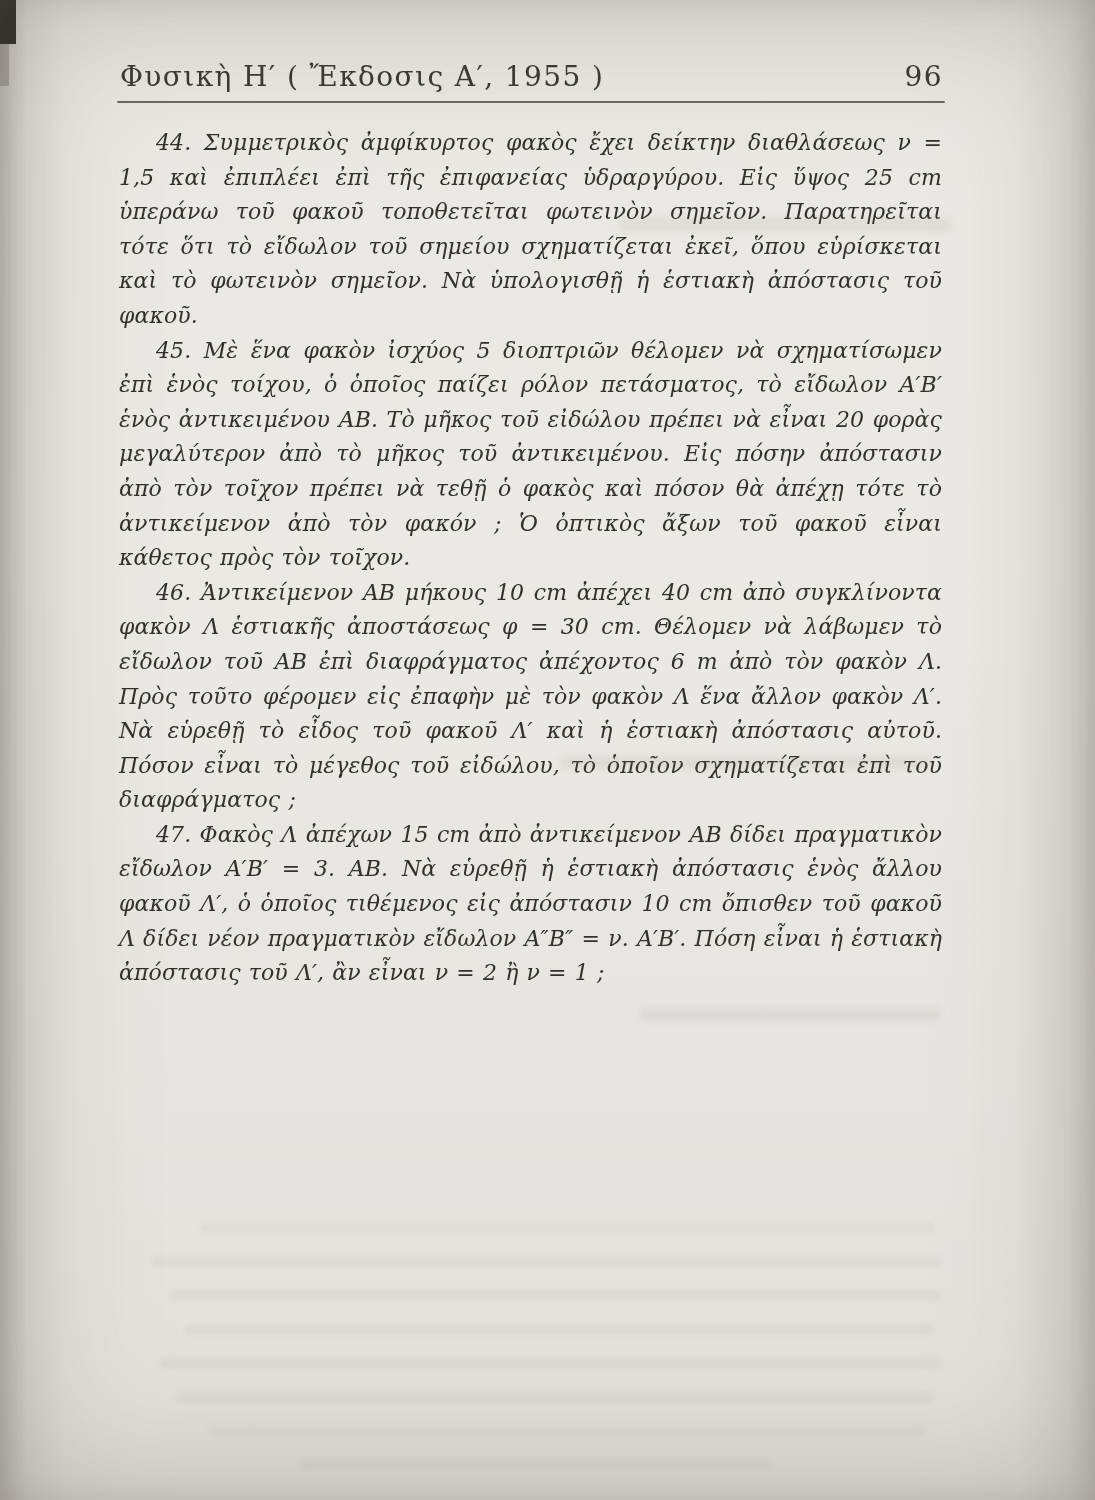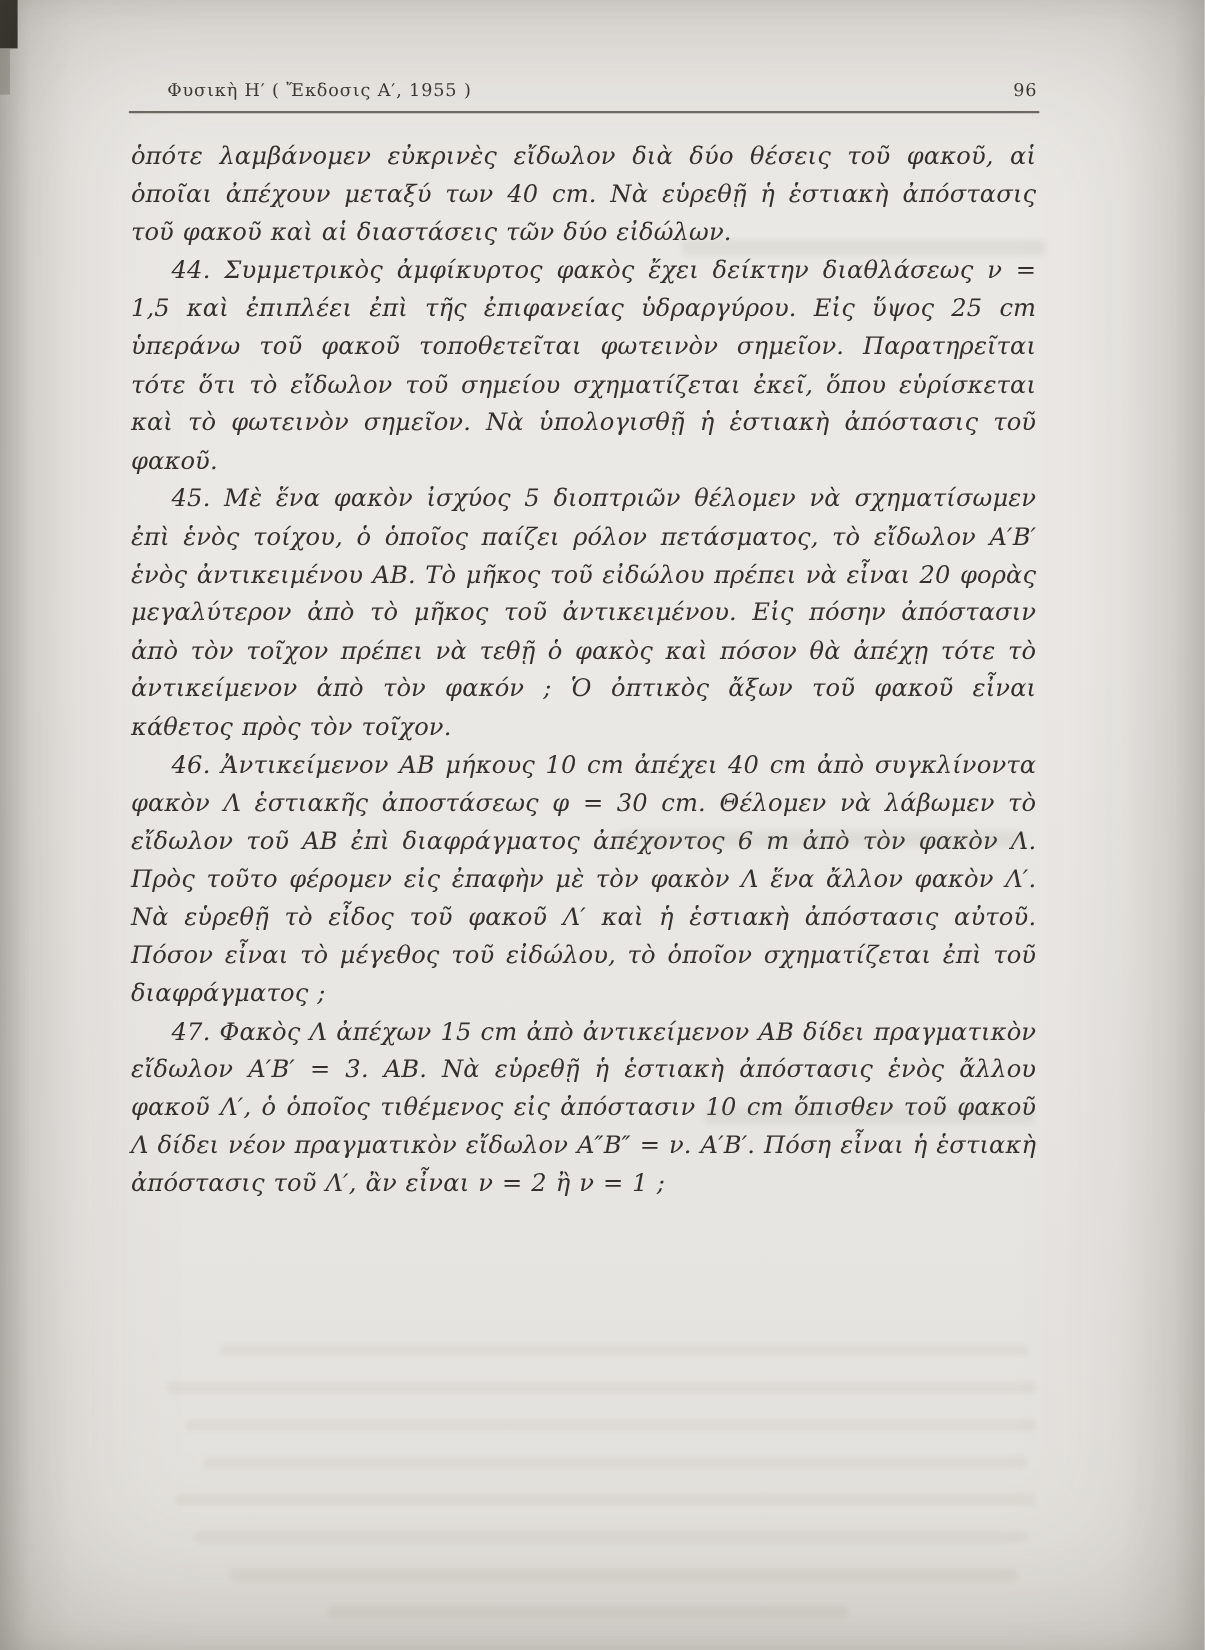--- a/index.html
+++ b/index.html
@@ -37,28 +37,27 @@
     background: #2a2823;
   }
   .corner-b {
     position: absolute; left: 0; top: 44px;
     width: 9px; height: 42px;
     background: #8d8981;
     opacity: .55;
   }
   .header {
     position: absolute;
-    left: 120px; right: 152px; top: 72px;
+    left: 120px; right: 152px; top: 60px;
     display: flex;
     justify-content: space-between;
     align-items: baseline;
-    font-size: 16px;
+    font-size: 28px;
     color: #3b3732;
     letter-spacing: .05em;
-    margin-left: 32px;
   }
   .header-rule {
     position: absolute;
     left: 117px; right: 150px; top: 101px;
     height: 2px;
     background: #56524b;
     opacity: .85;
     border-radius: 1px;
   }
   .content {
@@ -117,21 +116,20 @@
   <div class="corner-b"></div>
 
   <div class="header">
     <span>Φυσικὴ Η′ ( Ἔκδοσις Α′, 1955 )</span>
     <span>96</span>
   </div>
 
   <div class="header-rule"></div>
 
   <div class="content">
-    <p class="para no-indent">ὁπότε λαμβάνομεν εὐκρινὲς εἴδωλον διὰ δύο θέσεις τοῦ φακοῦ, αἱ ὁποῖαι ἀπέχουν μεταξύ των 40 cm. Νὰ εὑρεθῇ ἡ ἑστιακὴ ἀπόστασις τοῦ φακοῦ καὶ αἱ διαστάσεις τῶν δύο εἰδώλων.</p>
     <p class="para">44. Συμμετρικὸς ἀμφίκυρτος φακὸς ἔχει δείκτην διαθλάσεως ν = 1,5 καὶ ἐπιπλέει ἐπὶ τῆς ἐπιφανείας ὑδραργύρου. Εἰς ὕψος 25 cm ὑπεράνω τοῦ φακοῦ τοποθετεῖται φωτεινὸν σημεῖον. Παρατηρεῖται τότε ὅτι τὸ εἴδωλον τοῦ σημείου σχηματίζεται ἐκεῖ, ὅπου εὑρίσκεται καὶ τὸ φωτεινὸν σημεῖον. Νὰ ὑπολογισθῇ ἡ ἑστιακὴ ἀπόστασις τοῦ φακοῦ.</p>
     <p class="para">45. Μὲ ἕνα φακὸν ἰσχύος 5 διοπτριῶν θέλομεν νὰ σχηματίσωμεν ἐπὶ ἑνὸς τοίχου, ὁ ὁποῖος παίζει ρόλον πετάσματος, τὸ εἴδωλον Α′Β′ ἑνὸς ἀντικειμένου ΑΒ. Τὸ μῆκος τοῦ εἰδώλου πρέπει νὰ εἶναι 20 φορὰς μεγαλύτερον ἀπὸ τὸ μῆκος τοῦ ἀντικειμένου. Εἰς πόσην ἀπόστασιν ἀπὸ τὸν τοῖχον πρέπει νὰ τεθῇ ὁ φακὸς καὶ πόσον θὰ ἀπέχῃ τότε τὸ ἀντικείμενον ἀπὸ τὸν φακόν ; Ὁ ὀπτικὸς ἄξων τοῦ φακοῦ εἶναι κάθετος πρὸς τὸν τοῖχον.</p>
     <p class="para">46. Ἀντικείμενον ΑΒ μήκους 10 cm ἀπέχει 40 cm ἀπὸ συγκλίνοντα φακὸν Λ ἑστιακῆς ἀποστάσεως φ = 30 cm. Θέλομεν νὰ λάβωμεν τὸ εἴδωλον τοῦ ΑΒ ἐπὶ διαφράγματος ἀπέχοντος 6 m ἀπὸ τὸν φακὸν Λ. Πρὸς τοῦτο φέρομεν εἰς ἐπαφὴν μὲ τὸν φακὸν Λ ἕνα ἄλλον φακὸν Λ′. Νὰ εὑρεθῇ τὸ εἶδος τοῦ φακοῦ Λ′ καὶ ἡ ἑστιακὴ ἀπόστασις αὐτοῦ. Πόσον εἶναι τὸ μέγεθος τοῦ εἰδώλου, τὸ ὁποῖον σχηματίζεται ἐπὶ τοῦ διαφράγματος ;</p>
     <p class="para">47. Φακὸς Λ ἀπέχων 15 cm ἀπὸ ἀντικείμενον ΑΒ δίδει πραγματικὸν εἴδωλον Α′Β′ = 3. ΑΒ. Νὰ εὑρεθῇ ἡ ἑστιακὴ ἀπόστασις ἑνὸς ἄλλου φακοῦ Λ′, ὁ ὁποῖος τιθέμενος εἰς ἀπόστασιν 10 cm ὄπισθεν τοῦ φακοῦ Λ δίδει νέον πραγματικὸν εἴδωλον Α″Β″ = ν. Α′Β′. Πόση εἶναι ἡ ἑστιακὴ ἀπόστασις τοῦ Λ′, ἂν εἶναι ν = 2 ἢ ν = 1 ;</p>
   </div>
 
   <div class="ghost-patch p1"></div>
   <div class="ghost-patch p2"></div>
   <div class="ghost-patch p3"></div>
 

